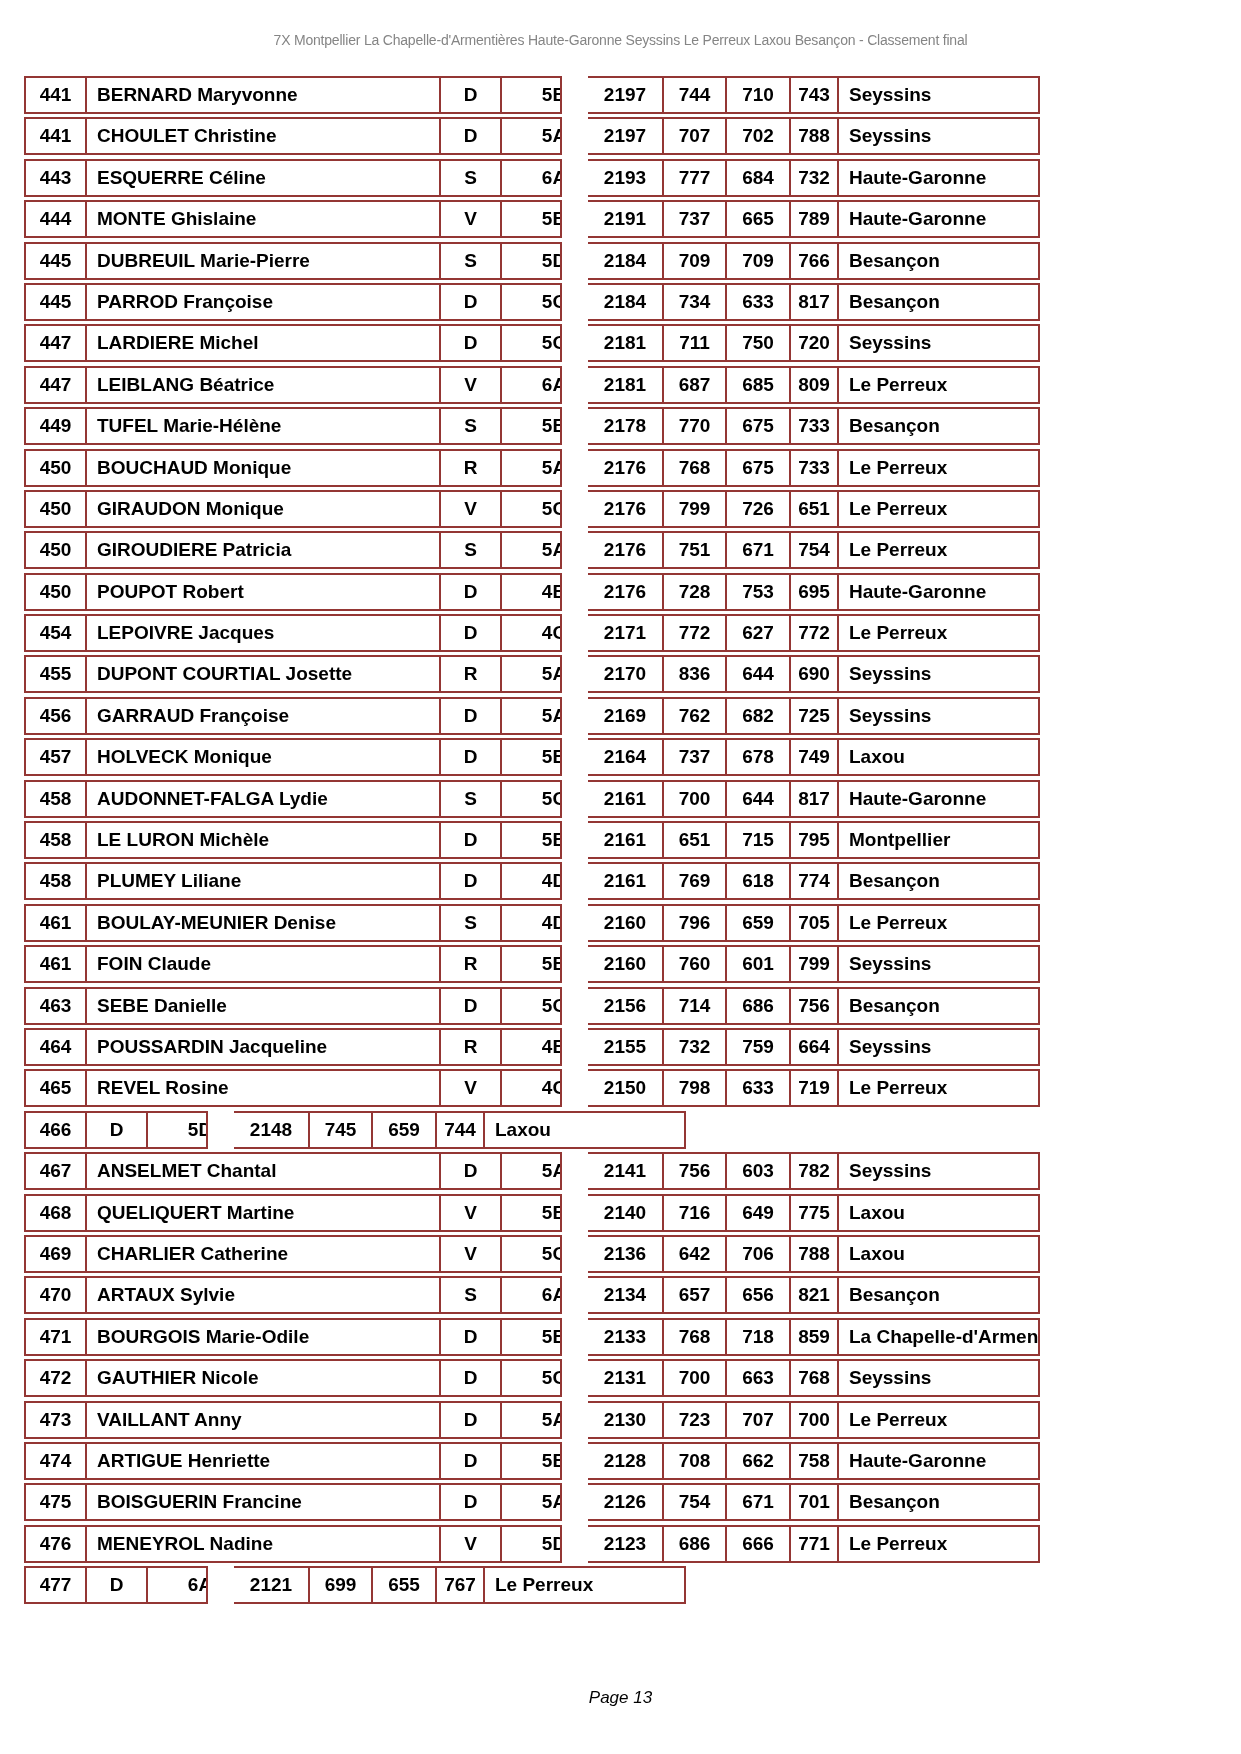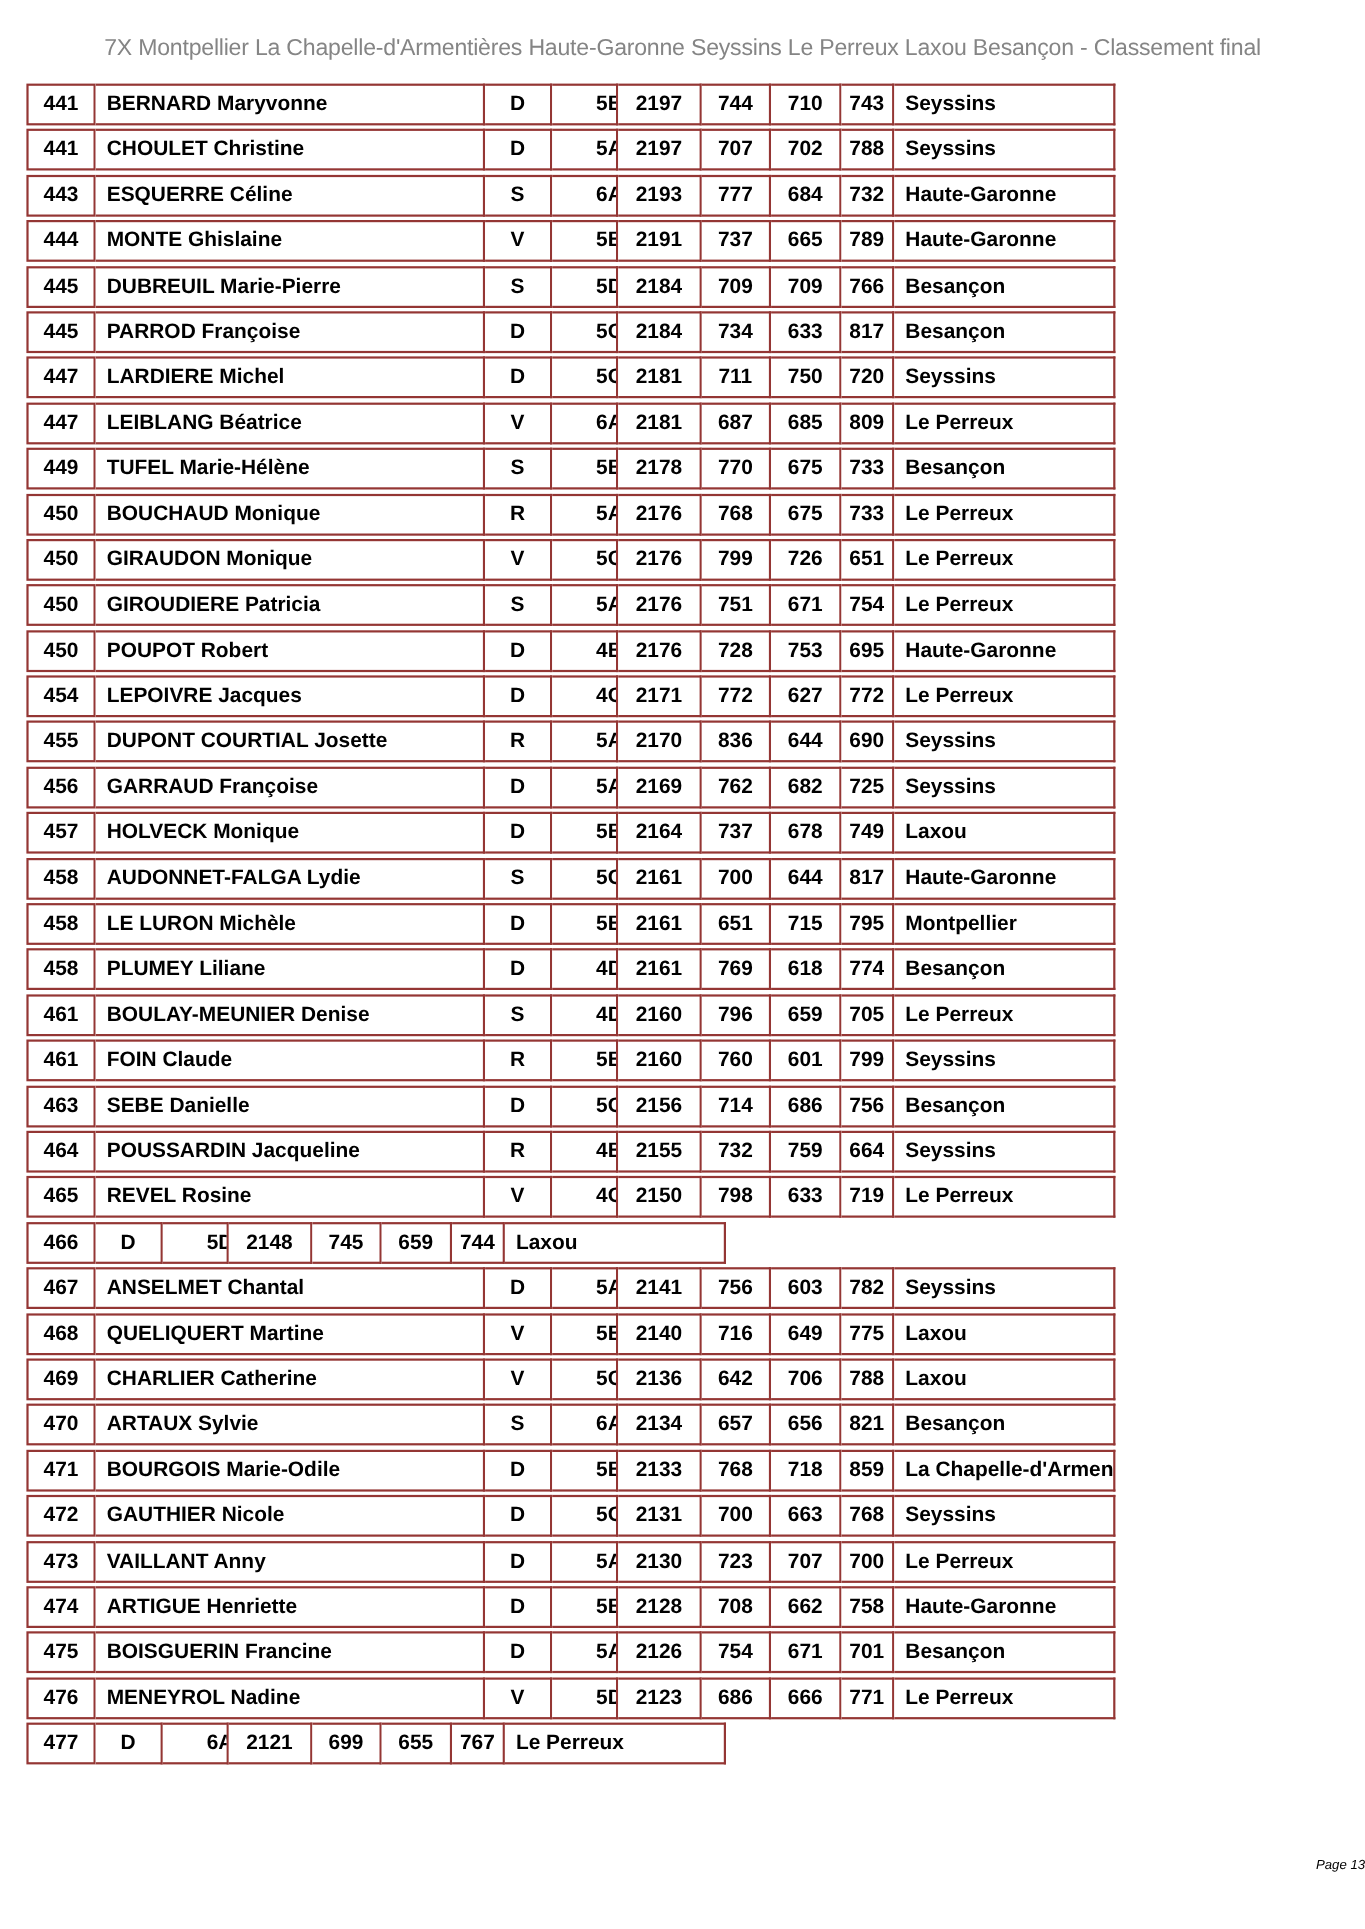--- a/index.html
+++ b/index.html
@@ -7,21 +7,21 @@
   body {
     width: 1241px; height: 1754px;
     position: relative;
     font-family: "Liberation Sans", sans-serif;
     color: #000;
   }
   .header-title {
     position: absolute;
     top: 32px; left: 0; width: 100%;
     text-align: center;
-    font-size: 21px;
+    font-size: 14px;
     letter-spacing: -0.2px;
     color: #858585;
   }
   .table-wrap {
     position: absolute;
     top: 76px; left: 24px;
     width: 1043px;
   }
   .t-row {
     display: flex;
@@ -39,30 +39,30 @@
     white-space: nowrap;
     overflow: hidden;
     background: #fff;
   }
   .cell.first { border-left: 2px solid var(--border-color, #943634); }
   .cell.left { justify-content: flex-start; padding-left: 10px; }
   .w-rank  { width: 63px; }
   .w-name  { width: 354px; }
   .w-cat   { width: 61px; }
   .w-ser   { width: 60px; padding-left: 46px; }
-  .w-tot   { width: 76px; }
+  .w-tot   { width: 76px; margin-left: 26px; }
   .w-s1    { width: 63px; }
   .w-s2    { width: 64px; }
   .w-s3    { width: 48px; }
   .w-club  { width: 201px; }
   .page-footer {
     position: absolute;
     top: 1688px; left: 0; width: 100%;
-    text-align: right;
-    font-size: 12px;
+    text-align: center;
+    font-size: 17px;
     font-style: italic;
     color: #000;
   }
 </style>
 </head>
 <body>
 
 <div class="header-title" style="color: rgb(133, 133, 133);">7X Montpellier La Chapelle-d'Armentières Haute-Garonne Seyssins Le Perreux Laxou Besançon - Classement final</div>
 
 <div class="table-wrap">

